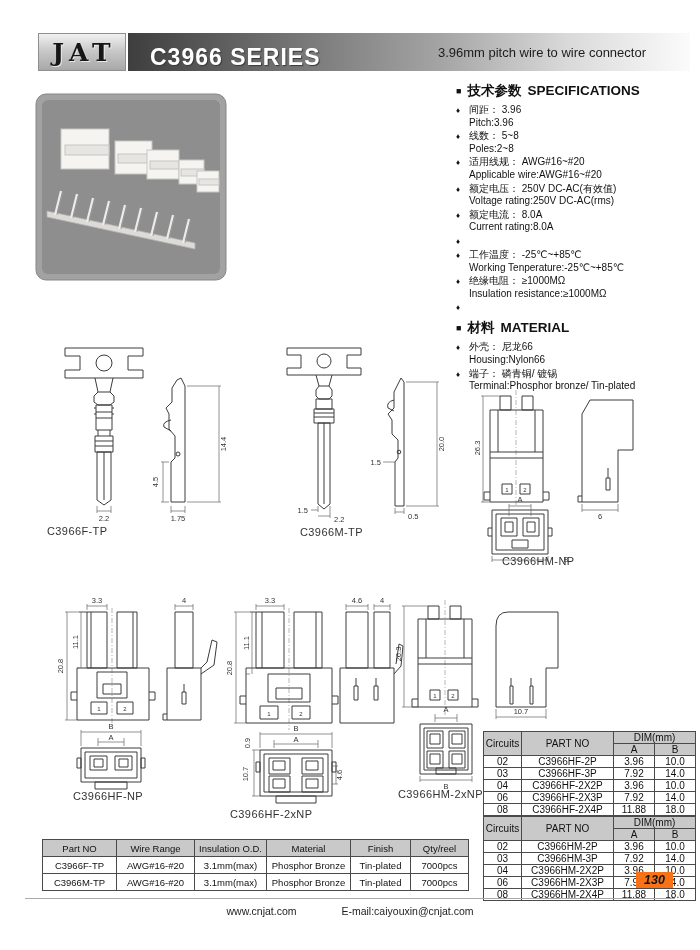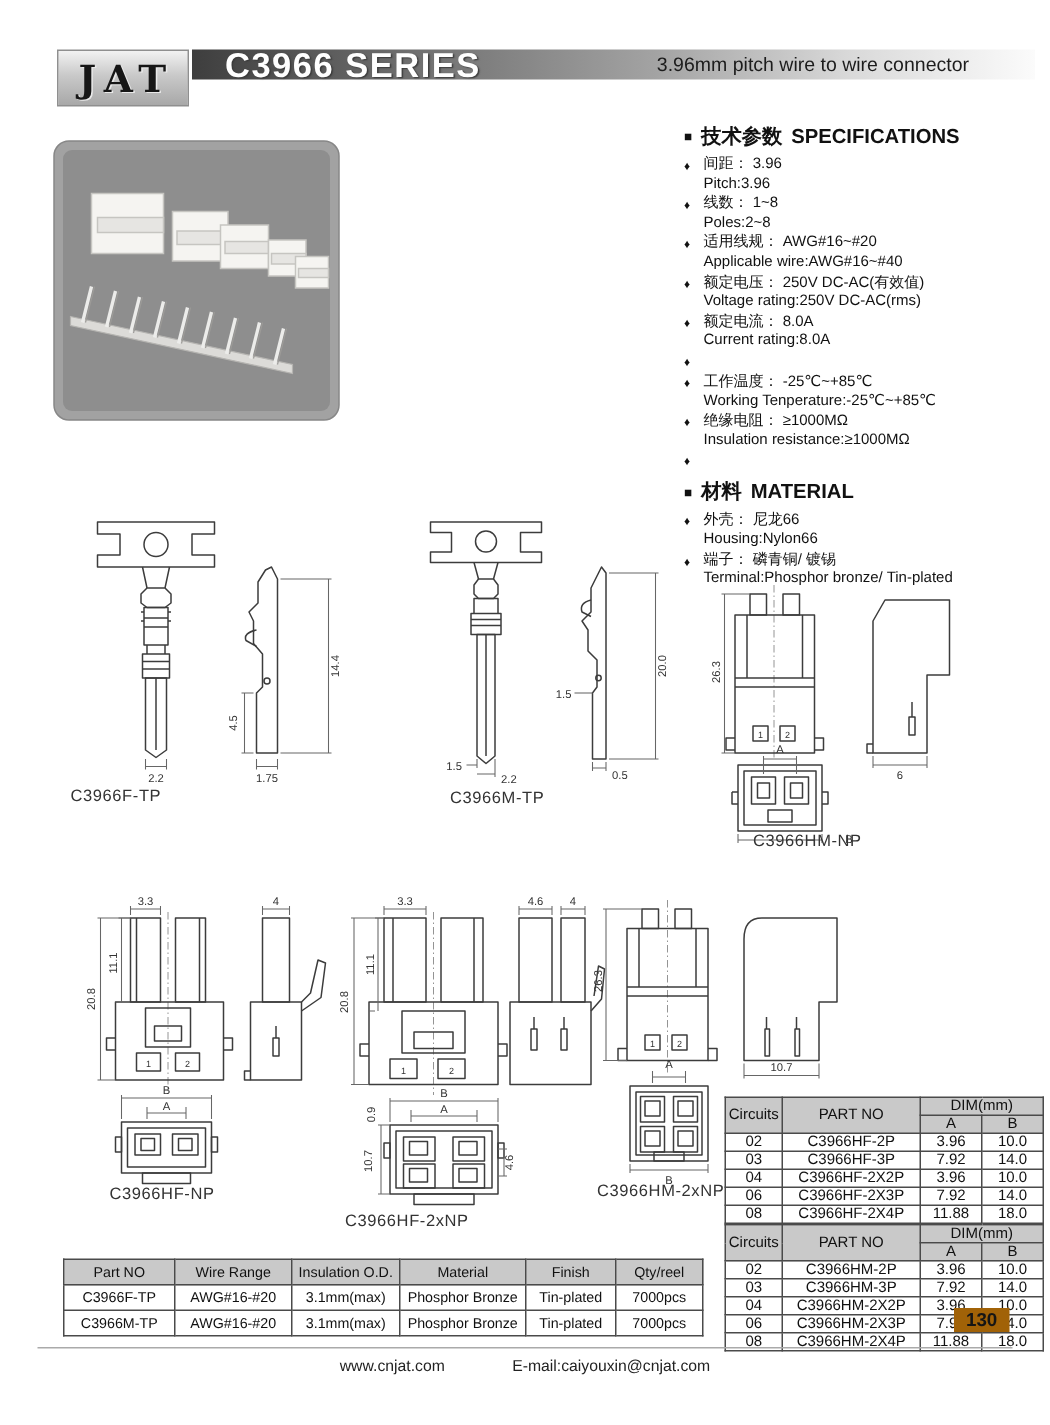--- a/index.html
+++ b/index.html
@@ -6,23 +6,23 @@
   html,body { width:700px; height:950px; }
   body { background:#ffffff; font-family:"Liberation Sans","DejaVu Sans",sans-serif; position:relative; color:#111; }
   .abs { position:absolute; }
 
   
   .logo-box { left:38px; top:33px; width:88px; height:38px;
     background:linear-gradient(180deg,#f2f2f2 0%,#c9c9c9 45%,#a8a8a8 100%);
     border:1px solid #8f8f8f; display:flex; align-items:center; justify-content:center; }
   .logo-text { font-family:"DejaVu Serif","Liberation Serif",serif; font-weight:bold; font-size:25px;
     letter-spacing:5px; color:#161616; text-shadow:1px 1px 0 #e9e9e9; padding-left:4px; }
-  .title-bar { left:128px; top:33px; width:562px; height:20px;
+  .title-bar { left:128px; top:33px; width:562px; height:38px;
     background:linear-gradient(90deg,#3e3e3e 0%,#6d6d6d 25%,#a3a3a3 55%,#d9d9d9 78%,#fbfbfb 100%);
-    display:flex; align-items:center; }
+    display:flex; align-items:flex-end; }
   .series-title { font-size:23px; font-weight:bold; color:#ffffff; letter-spacing:1px; margin-left:22px;
     text-shadow:1px 1px 1px #3a3a3a; }
   .subtitle { position:absolute; right:44px; top:50%; transform:translateY(-50%); font-size:13px; color:#1c1c1c; }
 
   
   .spec-col { left:456px; top:82px; width:242px; }
   .sec-head { display:flex; align-items:baseline; gap:6px; font-size:13.5px; font-weight:bold; margin-bottom:4px; }
   .sec-head .sq { font-size:9px; position:relative; top:-1px; }
   .spec-item { display:flex; gap:5px; margin-bottom:1px; }
   .spec-item .blt { font-size:8px; line-height:13px; width:8px; flex:0 0 8px; }
@@ -46,21 +46,21 @@
   .dim-table th, .dim-table td { border:1px solid #4a4a4a; text-align:center; padding:0; height:11.5px; line-height:11px; }
   .dim-table th { background:#c9c9c9; font-weight:normal; }
   .term-table { width:426px; font-size:9.5px; }
   .term-table th, .term-table td { border:1px solid #4a4a4a; text-align:center; padding:0; height:17px; }
   .term-table th { background:#c9c9c9; font-weight:normal; }
 
   
   .foot-line { left:25px; top:898px; width:650px; height:1px; background:#aaaaaa; }
   .foot-text { left:0; top:905px; width:700px; text-align:center; font-size:10.5px; color:#222; }
   .foot-text span { margin:0 21px; }
-  .page-num { left:636px; top:872px; background:#a16207; color:#151515; font-size:12.5px; font-weight:bold; padding:1px 8px; }
+  .page-num { left:636px; top:872px; background:#f97316; color:#151515; font-size:12.5px; font-weight:bold; padding:1px 8px;font-style:italic; }
 </style>
 </head>
 <body>
 
 <div class="abs logo-box">
   <span class="logo-text">JAT</span>
 </div>
 <div class="abs title-bar">
   <span class="series-title">C3966 SERIES</span>
   <span class="subtitle">3.96mm pitch wire to wire connector</span>
@@ -118,29 +118,29 @@
   <div class="spec-item">
     <span class="blt">♦</span>
     <div>
         <div class="cn">间距： 3.96</div>
          <div class="en">Pitch:3.96</div>
       </div>
   </div>
   <div class="spec-item">
     <span class="blt">♦</span>
     <div>
-        <div class="cn">线数： 1~8</div>
+        <div class="cn">线数： 5~8</div>
          <div class="en">Poles:2~8</div>
       </div>
   </div>
   <div class="spec-item">
     <span class="blt">♦</span>
     <div>
         <div class="cn">适用线规： AWG#16~#20</div>
-         <div class="en">Applicable wire:AWG#16~#40</div>
+         <div class="en">Applicable wire:AWG#16~#20</div>
       </div>
   </div>
   <div class="spec-item">
     <span class="blt">♦</span>
     <div>
         <div class="cn">额定电压： 250V DC-AC(有效值)</div>
          <div class="en">Voltage rating:250V DC-AC(rms)</div>
       </div>
   </div>
   <div class="spec-item">

